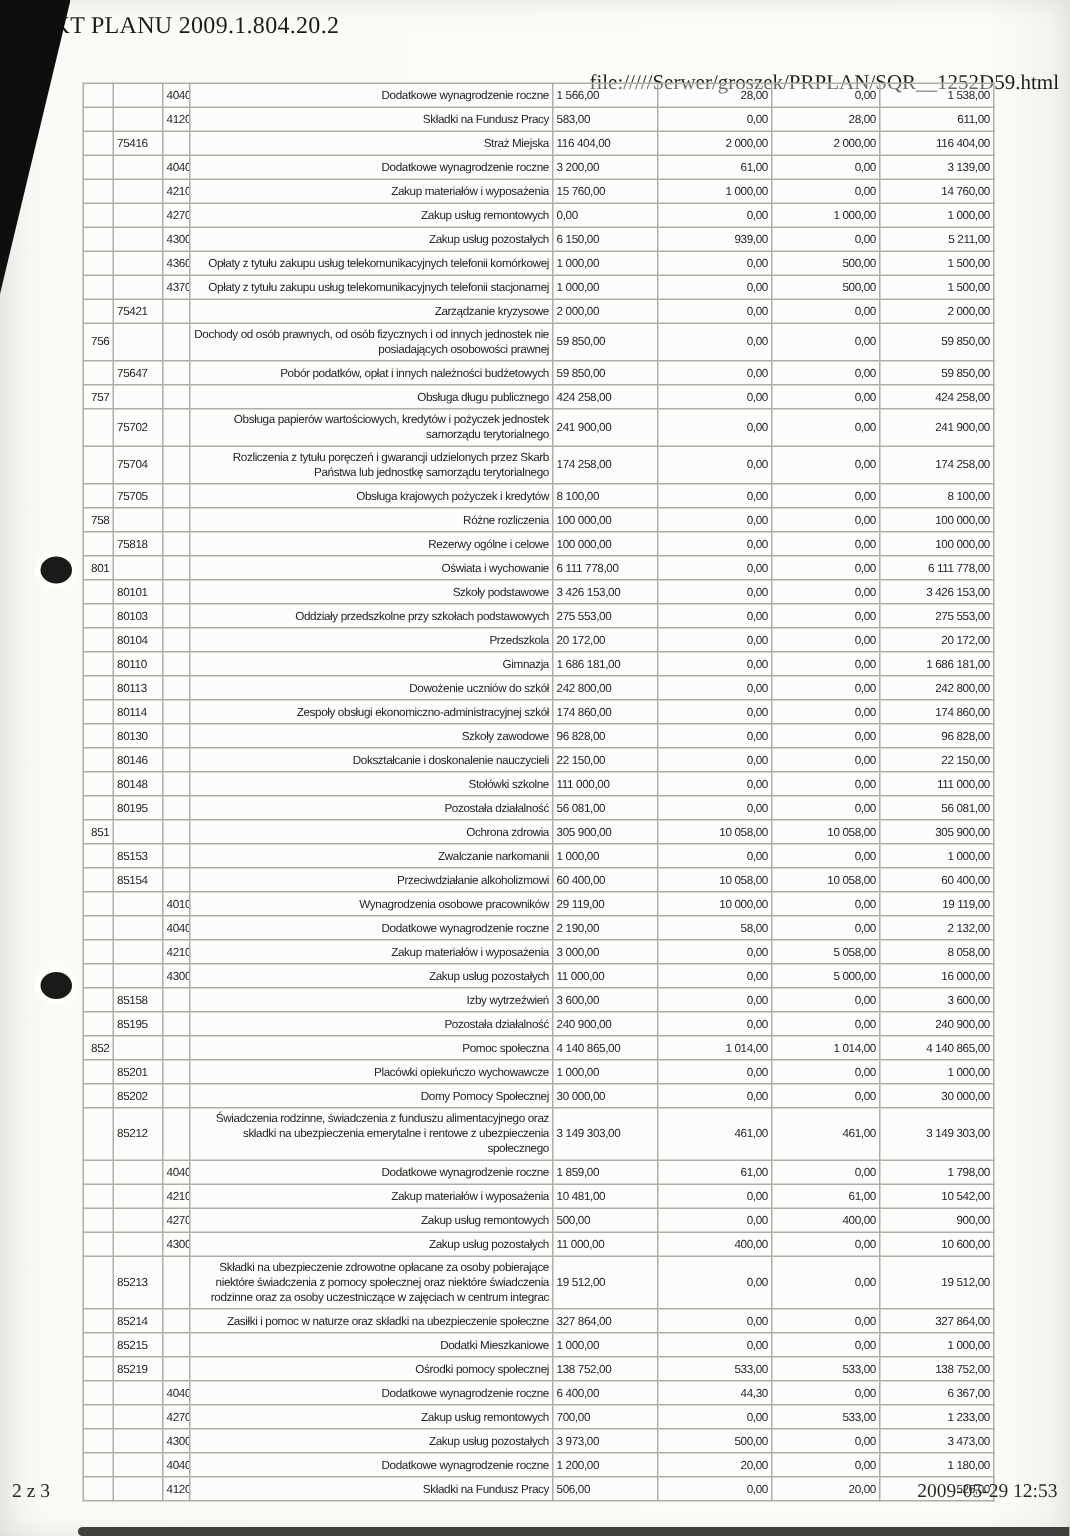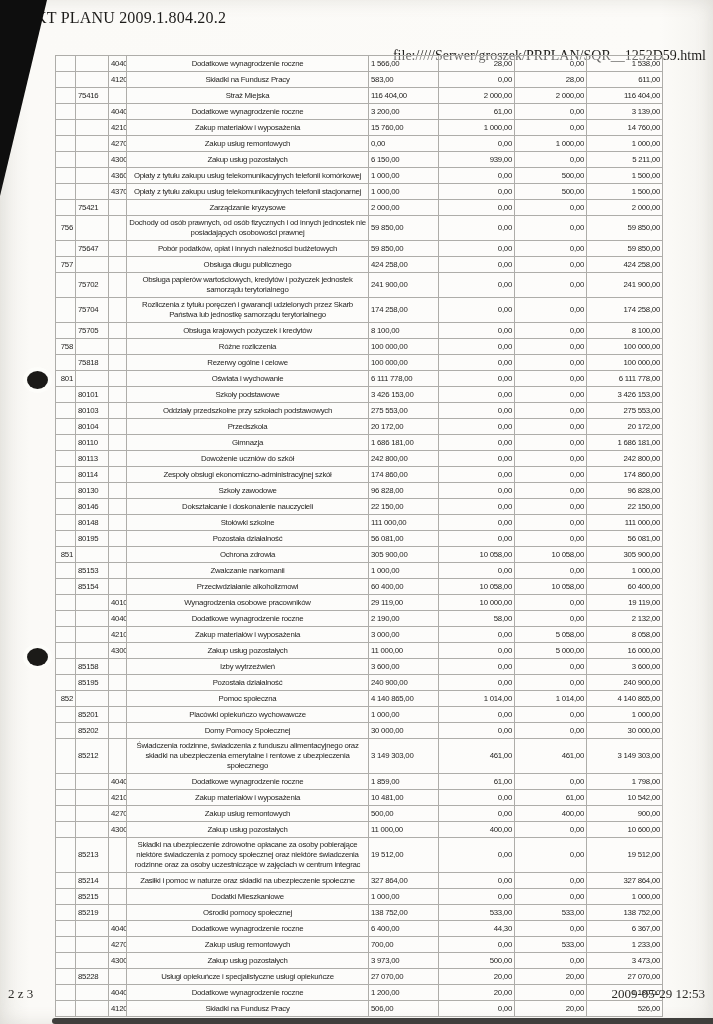--- a/index.html
+++ b/index.html
@@ -34,21 +34,21 @@
   table.budget td{
     border:1px solid #aeada9;
     font-size:7.8px;line-height:10px;letter-spacing:-0.25px;
     color:#262523;padding:2px 2px;height:11px;
     vertical-align:middle;overflow:hidden;
     background:rgba(255,255,255,.35);
   }
   td.c0{width:20px;text-align:right;padding-right:3px;}
   td.c1{width:33px;text-align:left;padding-left:4px;}
   td.c2{width:18px;text-align:right;padding-right:2px;padding-left:0;}
-  td.c3{width:242px;text-align:center;padding-left:3px;padding-right:2px;margin-left:48px;}
+  td.c3{width:242px;text-align:right;padding-left:3px;padding-right:2px;margin-left:48px;}
   td.c4{width:70px;padding-right:5px;}
   td.c5{width:76px;text-align:right;padding-right:5px;}
   td.c6{width:72px;text-align:right;padding-right:5px;}
   td.c7{width:76px;text-align:right;padding-right:5px;}
   
   .ftr-page{
     position:absolute;left:8px;bottom:22px;
     font-family:"Liberation Serif",serif;font-size:13px;color:#2a2925;
   }
   .ftr-date{
@@ -619,30 +619,20 @@
           <td class="c1"></td>
           <td class="c2">4300</td>
           <td class="c3">Zakup usług pozostałych</td>
           <td class="c4">3 973,00</td>
           <td class="c5">500,00</td>
           <td class="c6">0,00</td>
           <td class="c7">3 473,00</td>
         </tr>
         <tr>
           <td class="c0"></td>
-          <td class="c1">85228</td>
-          <td class="c2"></td>
-          <td class="c3">Usługi opiekuńcze i specjalistyczne usługi opiekuńcze</td>
-          <td class="c4">27 070,00</td>
-          <td class="c5">20,00</td>
-          <td class="c6">20,00</td>
-          <td class="c7">27 070,00</td>
-        </tr>
-        <tr>
-          <td class="c0"></td>
           <td class="c1"></td>
           <td class="c2">4040</td>
           <td class="c3">Dodatkowe wynagrodzenie roczne</td>
           <td class="c4">1 200,00</td>
           <td class="c5">20,00</td>
           <td class="c6">0,00</td>
           <td class="c7">1 180,00</td>
         </tr>
         <tr>
           <td class="c0"></td>

